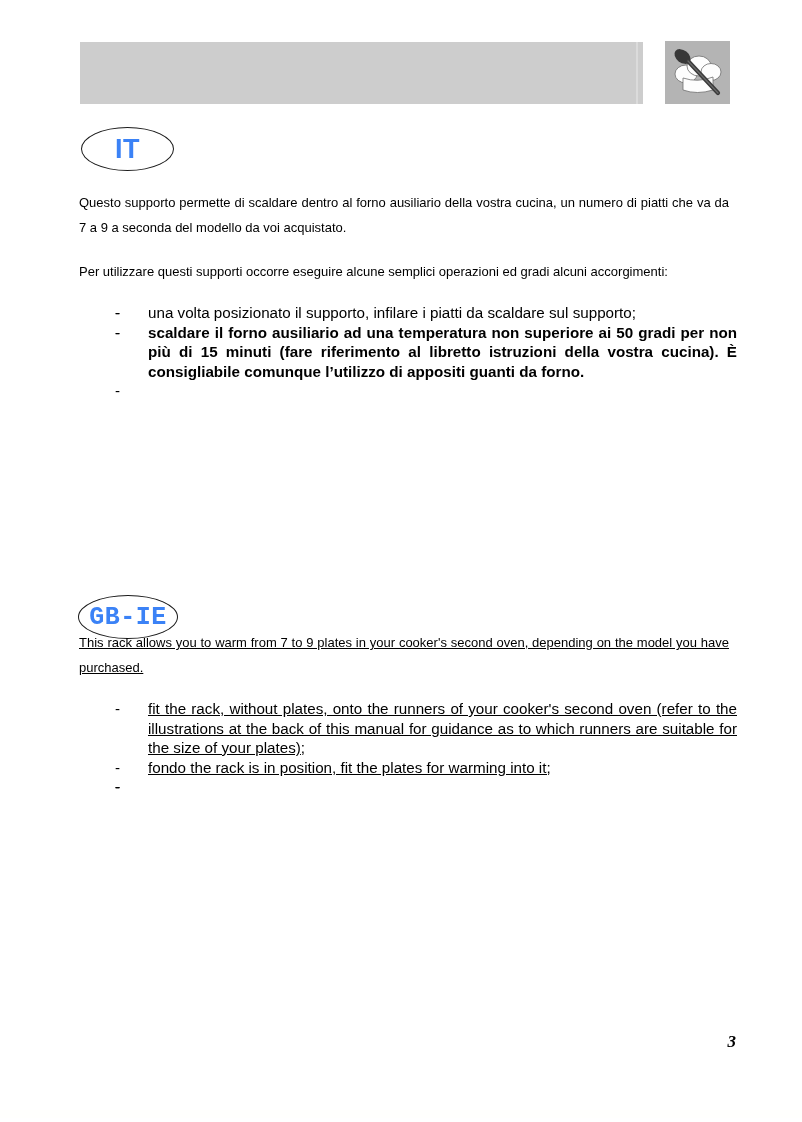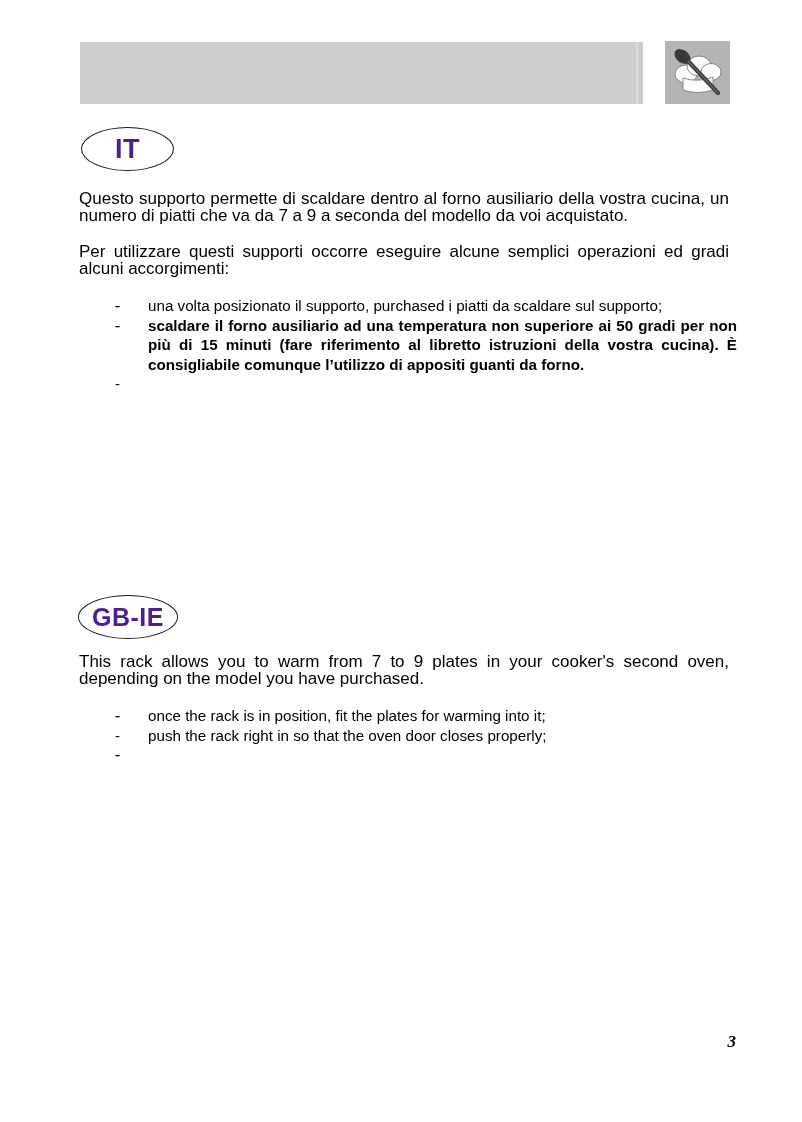--- a/index.html
+++ b/index.html
@@ -53,51 +53,51 @@
     border: 1.4px solid #1b1b1b;
     border-radius: 50%;
     background: #ffffff;
     display: flex;
     align-items: center;
     justify-content: center;
     box-sizing: border-box;
   }
   .lang-badge span {
     font-weight: bold;
-    color: #4c1d95;
+    color: #3b82f6;
     letter-spacing: 0.5px;
     line-height: 1;
   }
   #badge-it {
     left: 81px;
     top: 127px;
     width: 93px;
     height: 44px;
   }
   #badge-it span { font-size: 27px; }
   #badge-gb {
     left: 78px;
     top: 595px;
     width: 100px;
     height: 44px;
   }
-  #badge-gb span { font-size: 25px; }
+  #badge-gb span { font-size: 25px; font-family: Liberation Mono, monospace; }
 
   
   .section {
     position: absolute;
     left: 79px;
     width: 658px;
   }
   #section-it { top: 190px; }
-  #section-gb { top: 653px; }
+  #section-gb { top: 630px; text-decoration: underline; }
 
   .para {
-    font-size: 17px;
-    line-height: 17px;
+    font-size: 13px;
+    line-height: 25px;
     text-align: justify;
     margin: 0 8px 19px 0;
     hyphens: none;
   }
 
   ul.bullets {
     list-style: none;
     margin: 11px 0 0 0;
     padding: 0;
   }
@@ -177,21 +177,21 @@
 
   <div class="section" id="section-it">
     <p class="para">Questo supporto permette di scaldare dentro al forno ausiliario della vostra cucina, un numero di piatti che va da 7 a 9 a seconda del modello da voi acquistato.</p>
     <p class="para">Per utilizzare questi supporti occorre eseguire alcune semplici operazioni ed gradi alcuni accorgimenti:</p>
     <ul class="bullets">
       <li>
         <span class="dash">-</span>
       </li>
       <li>
         <span class="dash">-</span>
-        <span>una volta posizionato il supporto, purchased i piatti da scaldare sul supporto;</span>
+        <span>una volta posizionato il supporto, infilare i piatti da scaldare sul supporto;</span>
       </li>
       <li>
         <span class="dash">-</span>
       </li>
       <li class="bold">
         <span class="dash">-</span>
         <span>scaldare il forno ausiliario ad una temperatura non superiore ai 50 gradi per non più di 15 minuti (fare riferimento al libretto istruzioni della vostra cucina). È consigliabile comunque l’utilizzo di appositi guanti da forno.</span>
       </li>
       <li>
         <span class="dash">-</span>
@@ -201,28 +201,28 @@
 
   <div class="lang-badge" id="badge-gb">
     <span>GB-IE</span>
   </div>
 
   <div class="section" id="section-gb">
     <p class="para">This rack allows you to warm from 7 to 9 plates in your cooker's second oven, depending on the model you have purchased.</p>
     <ul class="bullets">
       <li>
         <span class="dash">-</span>
-      </li>
-      <li>
-        <span class="dash">-</span>
-        <span>once the rack is in position, fit the plates for warming into it;</span>
-      </li>
-      <li>
-        <span class="dash">-</span>
-        <span>push the rack right in so that the oven door closes properly;</span>
+        <span>fit the rack, without plates, onto the runners of your cooker's second oven (refer to the illustrations at the back of this manual for guidance as to which runners are suitable for the size of your plates);</span>
+      </li>
+      <li>
+        <span class="dash">-</span>
+        <span>fondo the rack is in position, fit the plates for warming into it;</span>
+      </li>
+      <li>
+        <span class="dash">-</span>
       </li>
       <li class="bold">
         <span class="dash">-</span>
       </li>
       <li>
         <span class="dash">-</span>
       </li>
     </ul>
   </div>
 

